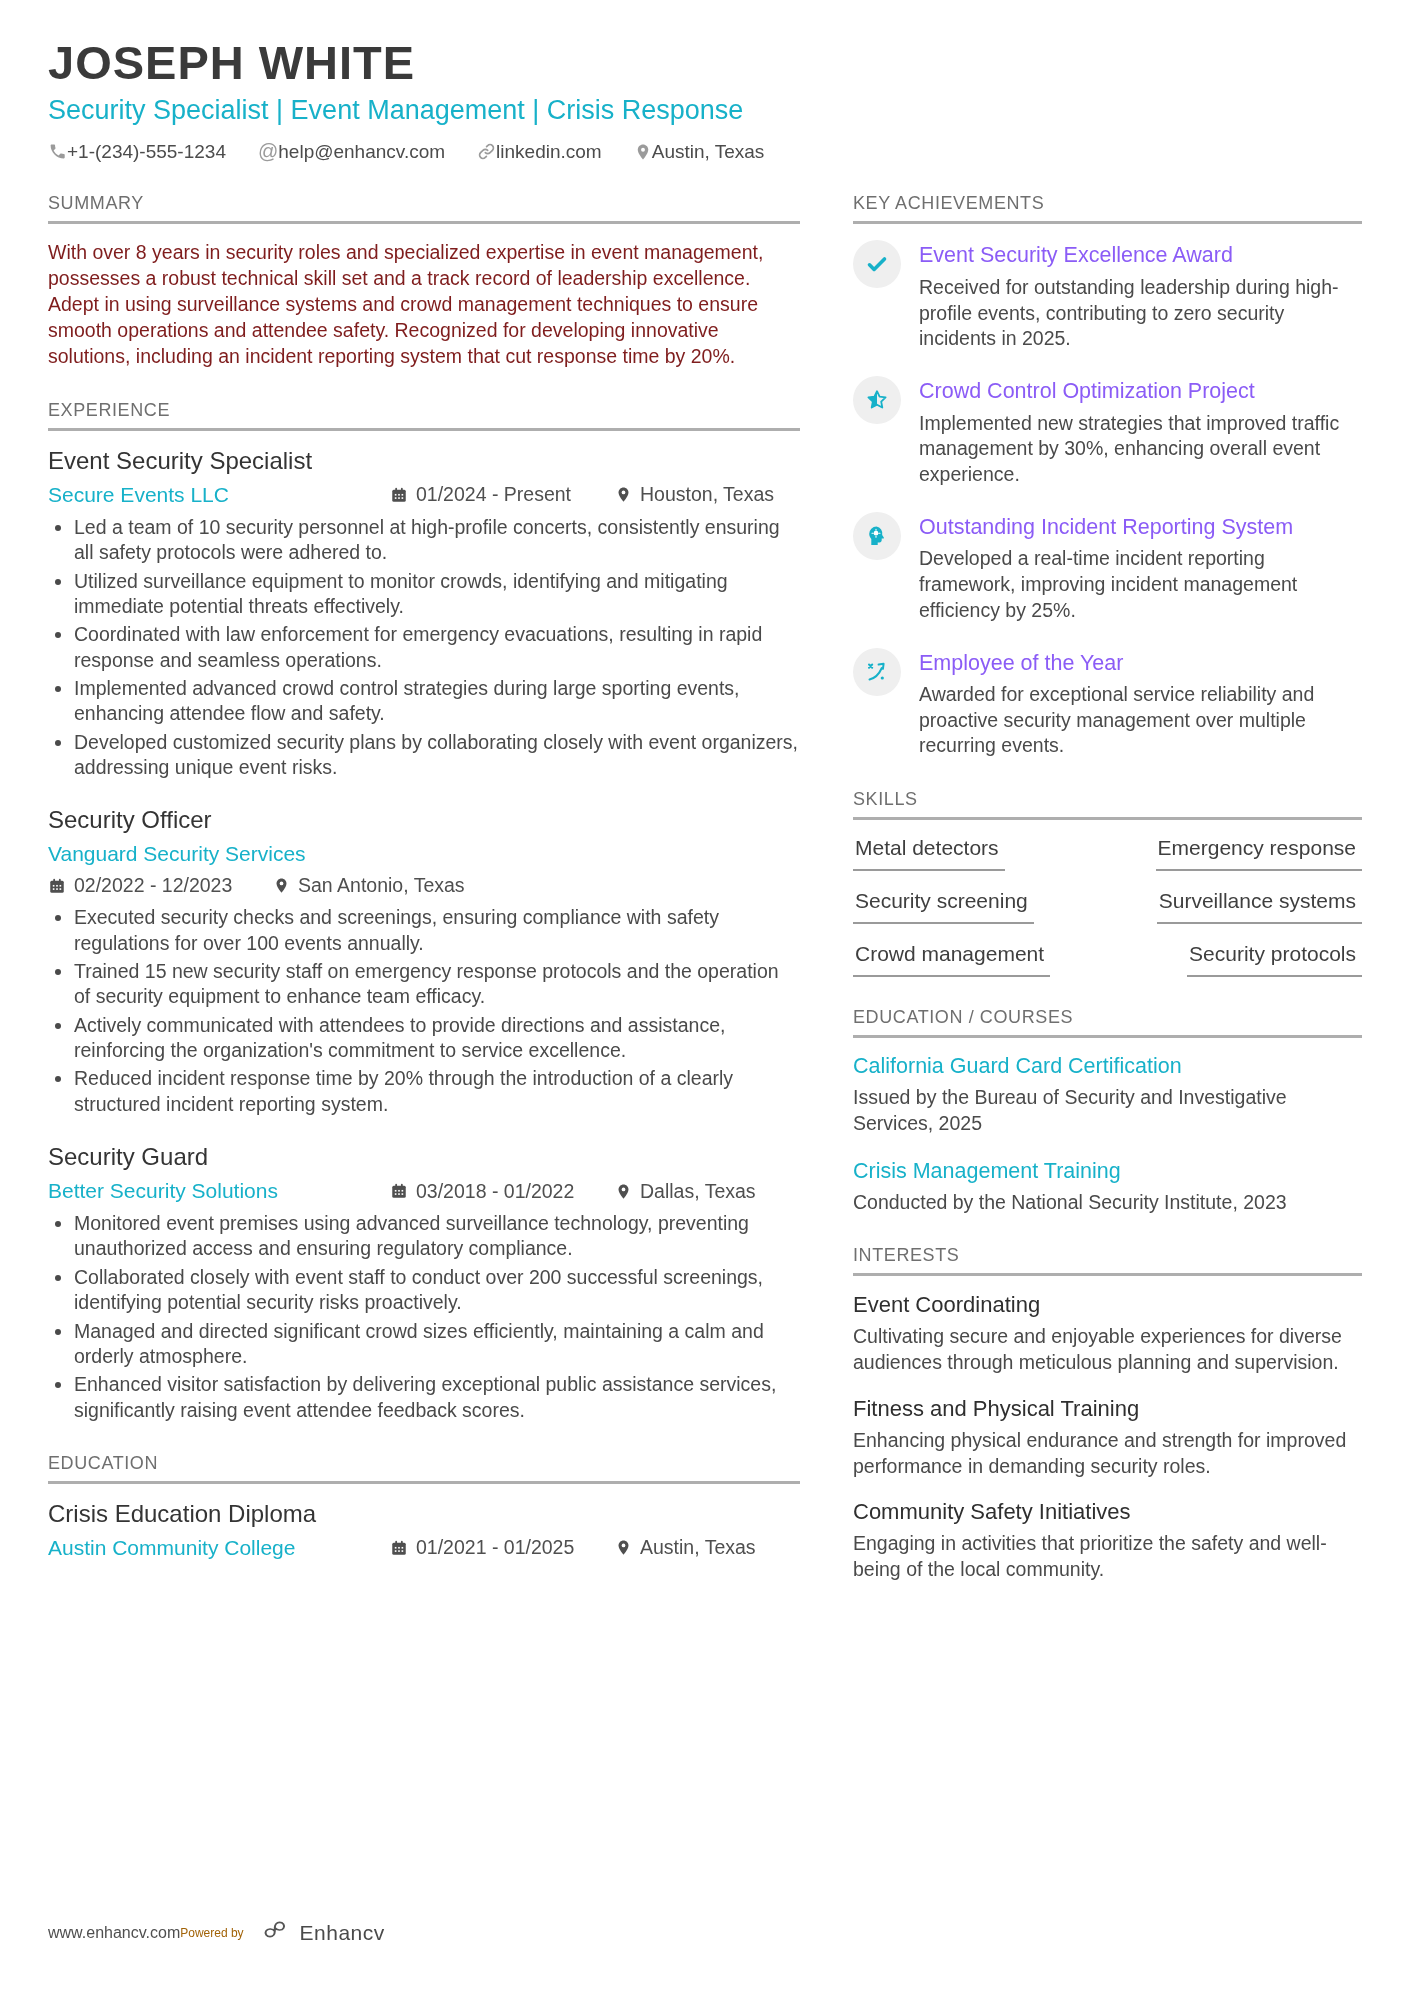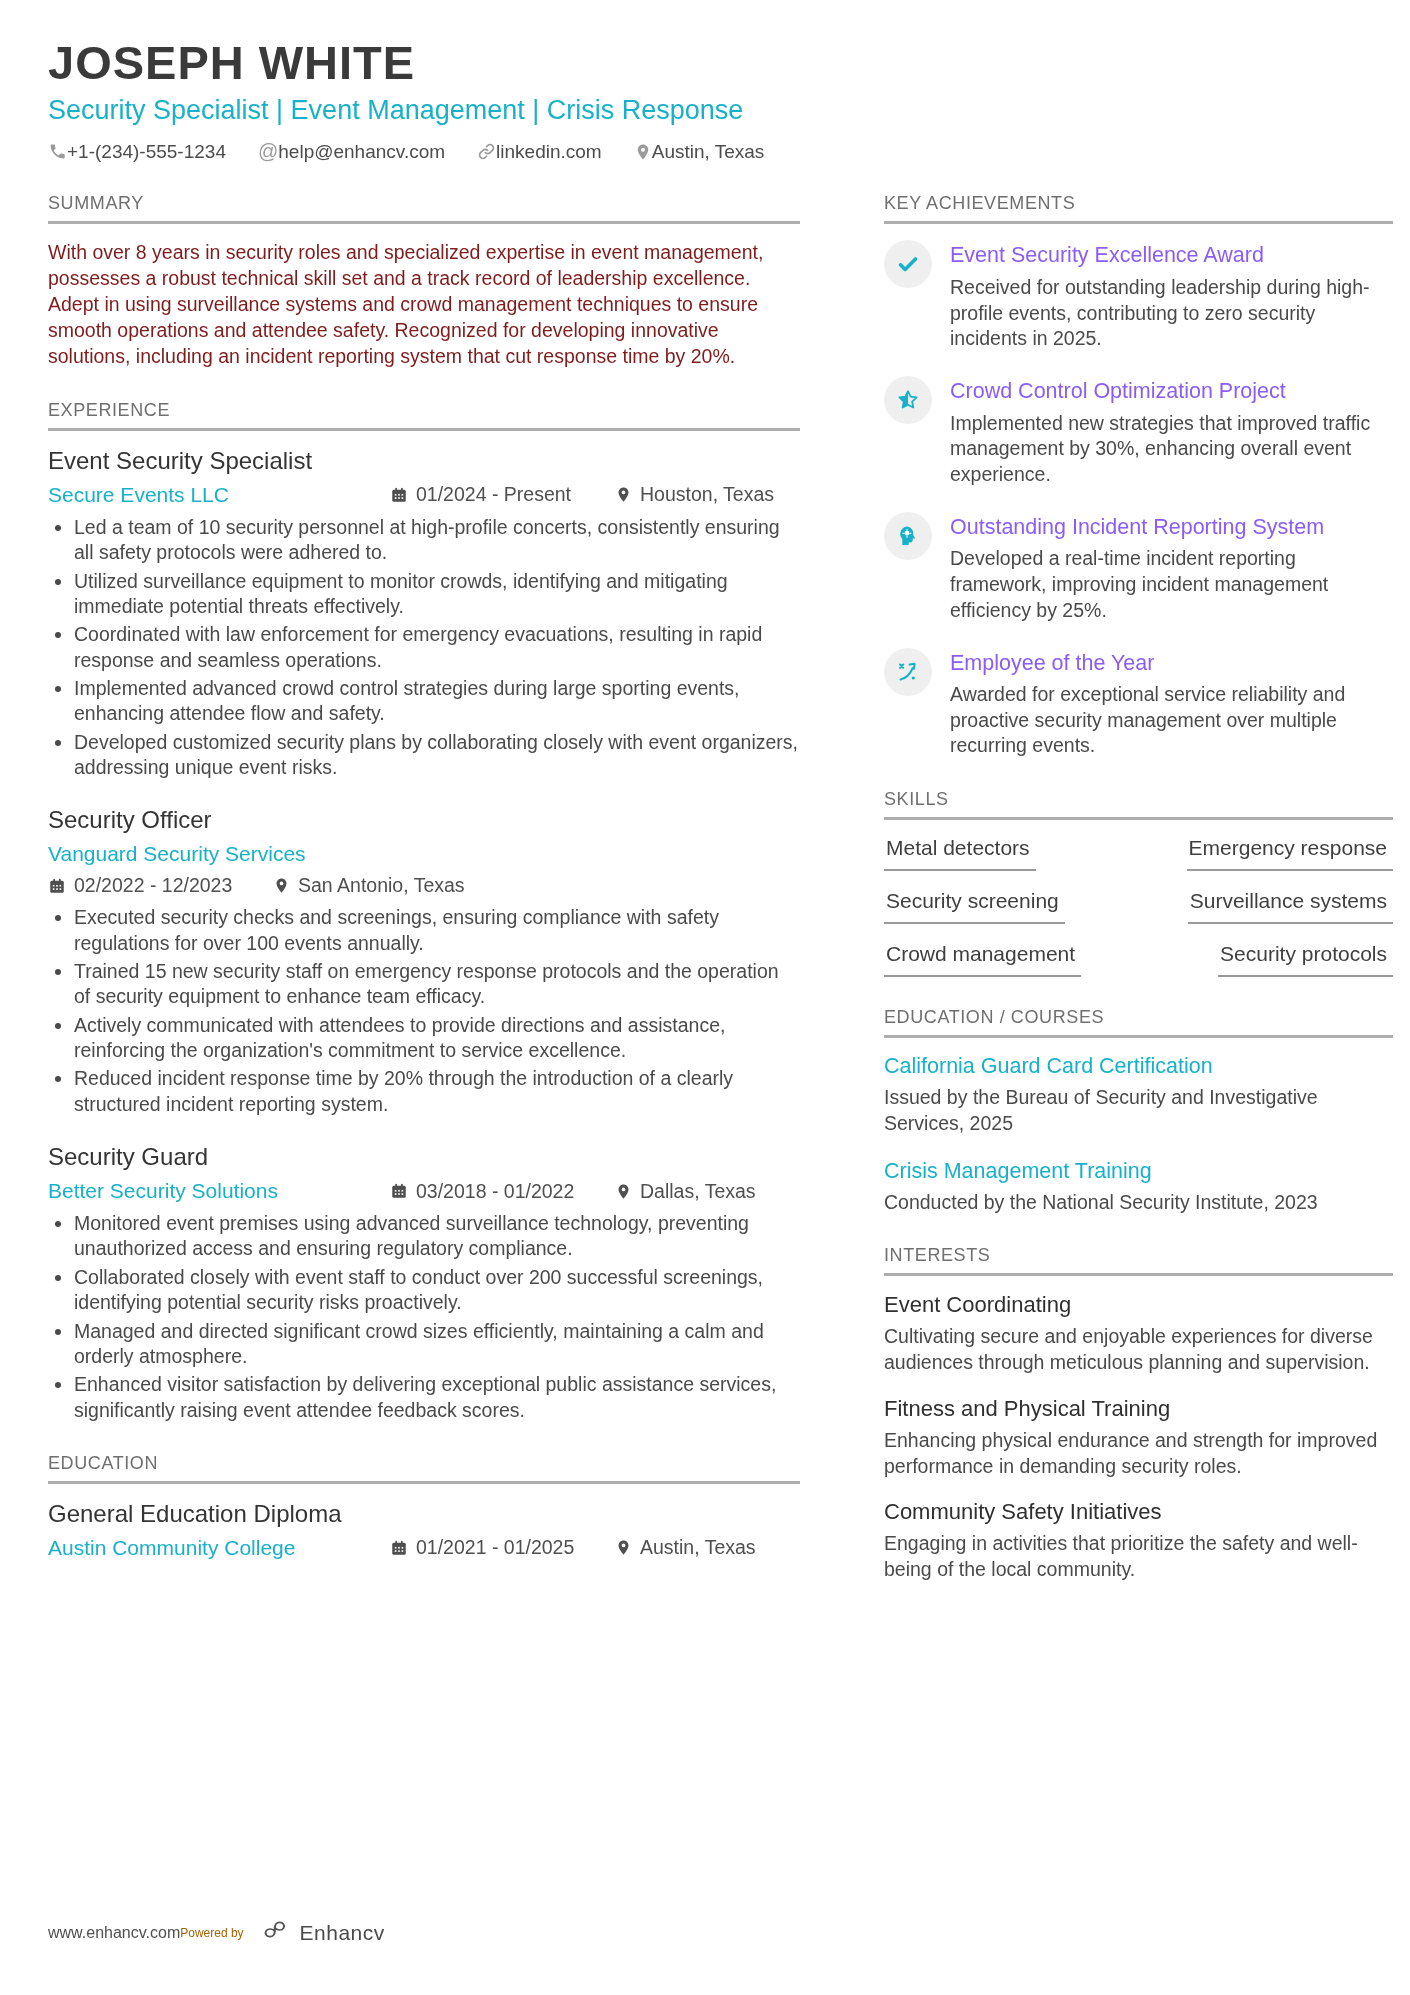--- a/index.html
+++ b/index.html
@@ -13,21 +13,21 @@
 
   
   .name { font-size:47px; font-weight:bold; color:#3a3a3a; letter-spacing:1px; line-height:1.05; }
   .headline { font-size:27px; color:var(--accent); margin-top:8px; }
   .contact-row { display:flex; align-items:center; gap:32px; margin-top:14px; font-size:19px; color:#4c4c4c; }
   .contact-item { display:flex; align-items:center; }
   .contact-item .cicon { color:#9b9b9b; display:flex; align-items:center; }
   .at-glyph { font-size:20px; color:#9b9b9b; }
 
   
-  .columns { display:grid; grid-template-columns:752px 509px; column-gap:84px; margin-top:30px; }
+  .columns { display:grid; grid-template-columns:752px 509px; column-gap:53px; margin-top:30px; }
 
   .section-heading {
     font-size:18px; color:#6f6f6f; letter-spacing:0.6px;
     padding-bottom:7px; border-bottom:3px solid #aeaeae; margin-bottom:16px;
   }
   .section { margin-bottom:30px; }
 
   
   .summary-text { font-size:19.5px; line-height:1.33; color:#7f1d1d; }
 
@@ -252,21 +252,21 @@
             <li>Monitored event premises using advanced surveillance technology, preventing unauthorized access and ensuring regulatory compliance.</li>
             <li>Collaborated closely with event staff to conduct over 200 successful screenings, identifying potential security risks proactively.</li>
             <li>Managed and directed significant crowd sizes efficiently, maintaining a calm and orderly atmosphere.</li>
             <li>Enhanced visitor satisfaction by delivering exceptional public assistance services, significantly raising event attendee feedback scores.</li>
           </ul>
         </div>
       </div>
 
       <div class="section">
         <div class="section-heading">EDUCATION</div>
-        <div class="edu-degree">General Education Diploma</div>
+        <div class="edu-degree">Crisis Education Diploma</div>
         <div class="company-row">
           <span class="company">Austin Community College</span>
           <span class="meta meta-date">
             <span class="micon">
               <svg width="18" height="18" viewBox="0 0 24 24" fill="currentColor">
                   <rect x="3" y="5" width="18" height="16" rx="2"></rect>
                   <rect x="7" y="2.4" width="2.4" height="5" rx="1.2"></rect>
                   <rect x="14.6" y="2.4" width="2.4" height="5" rx="1.2"></rect>
                   <g fill="#fff">
                     <rect x="6.4" y="10.6" width="2.2" height="2.2"></rect>

